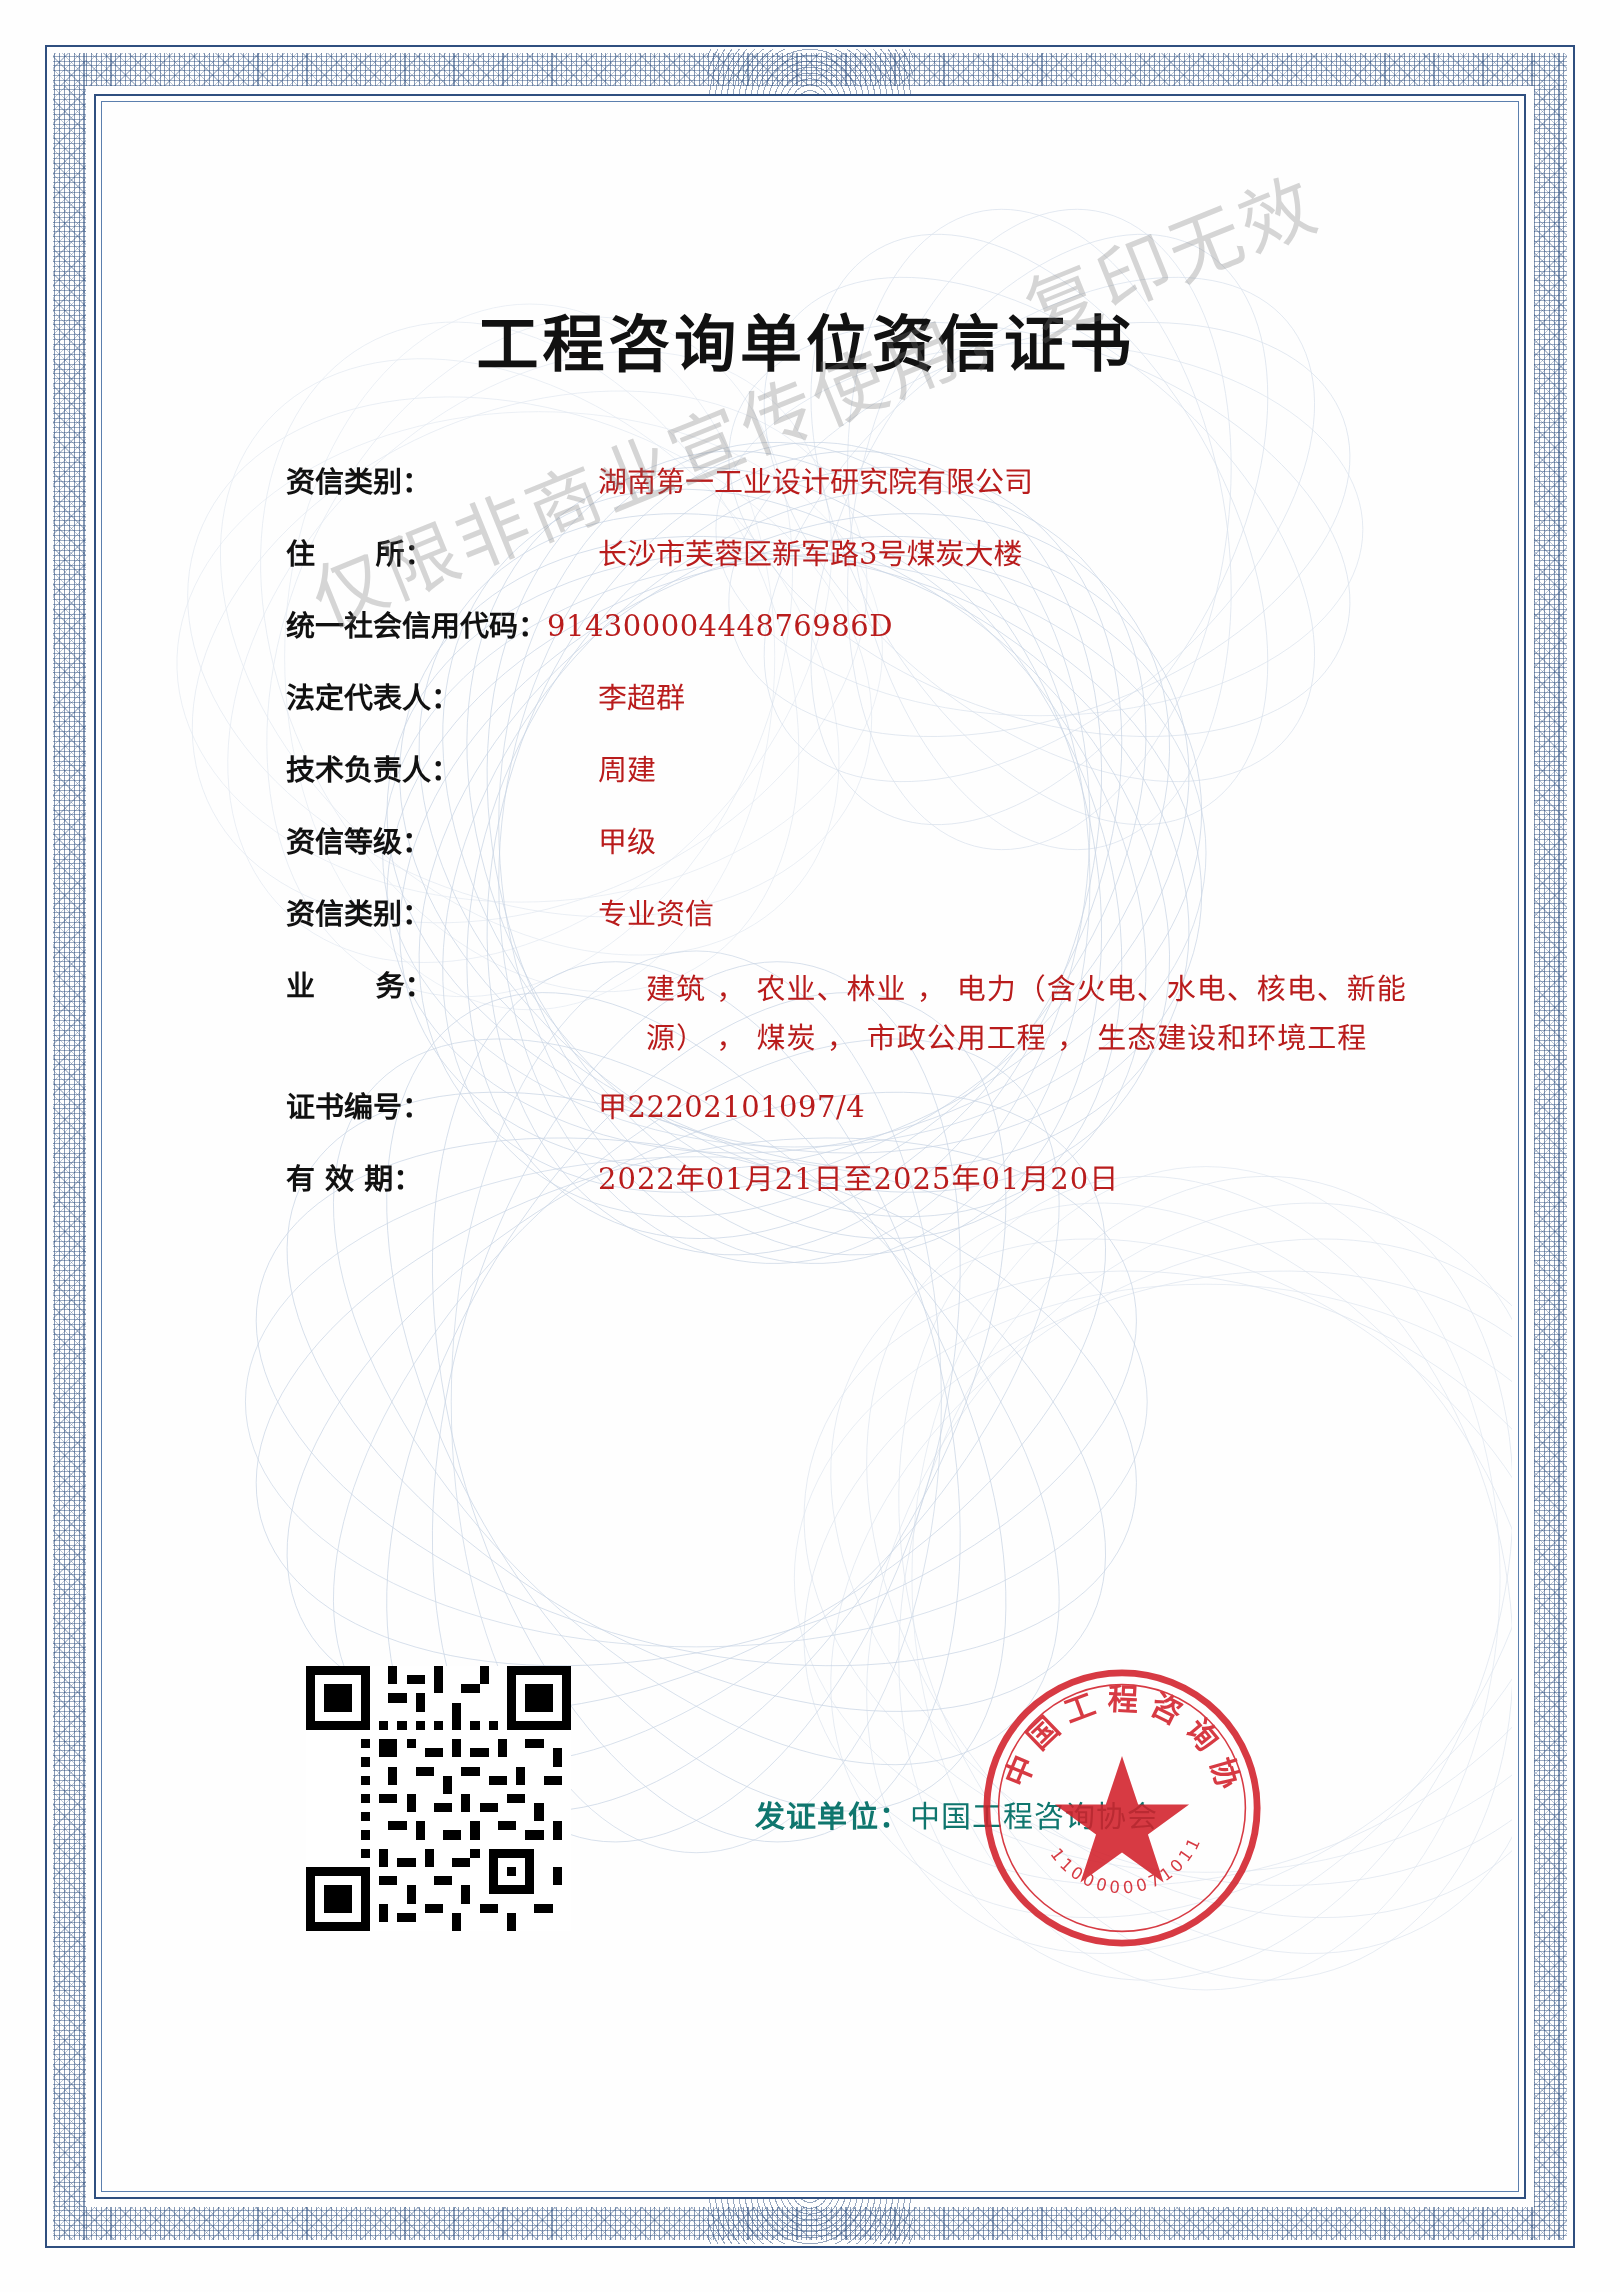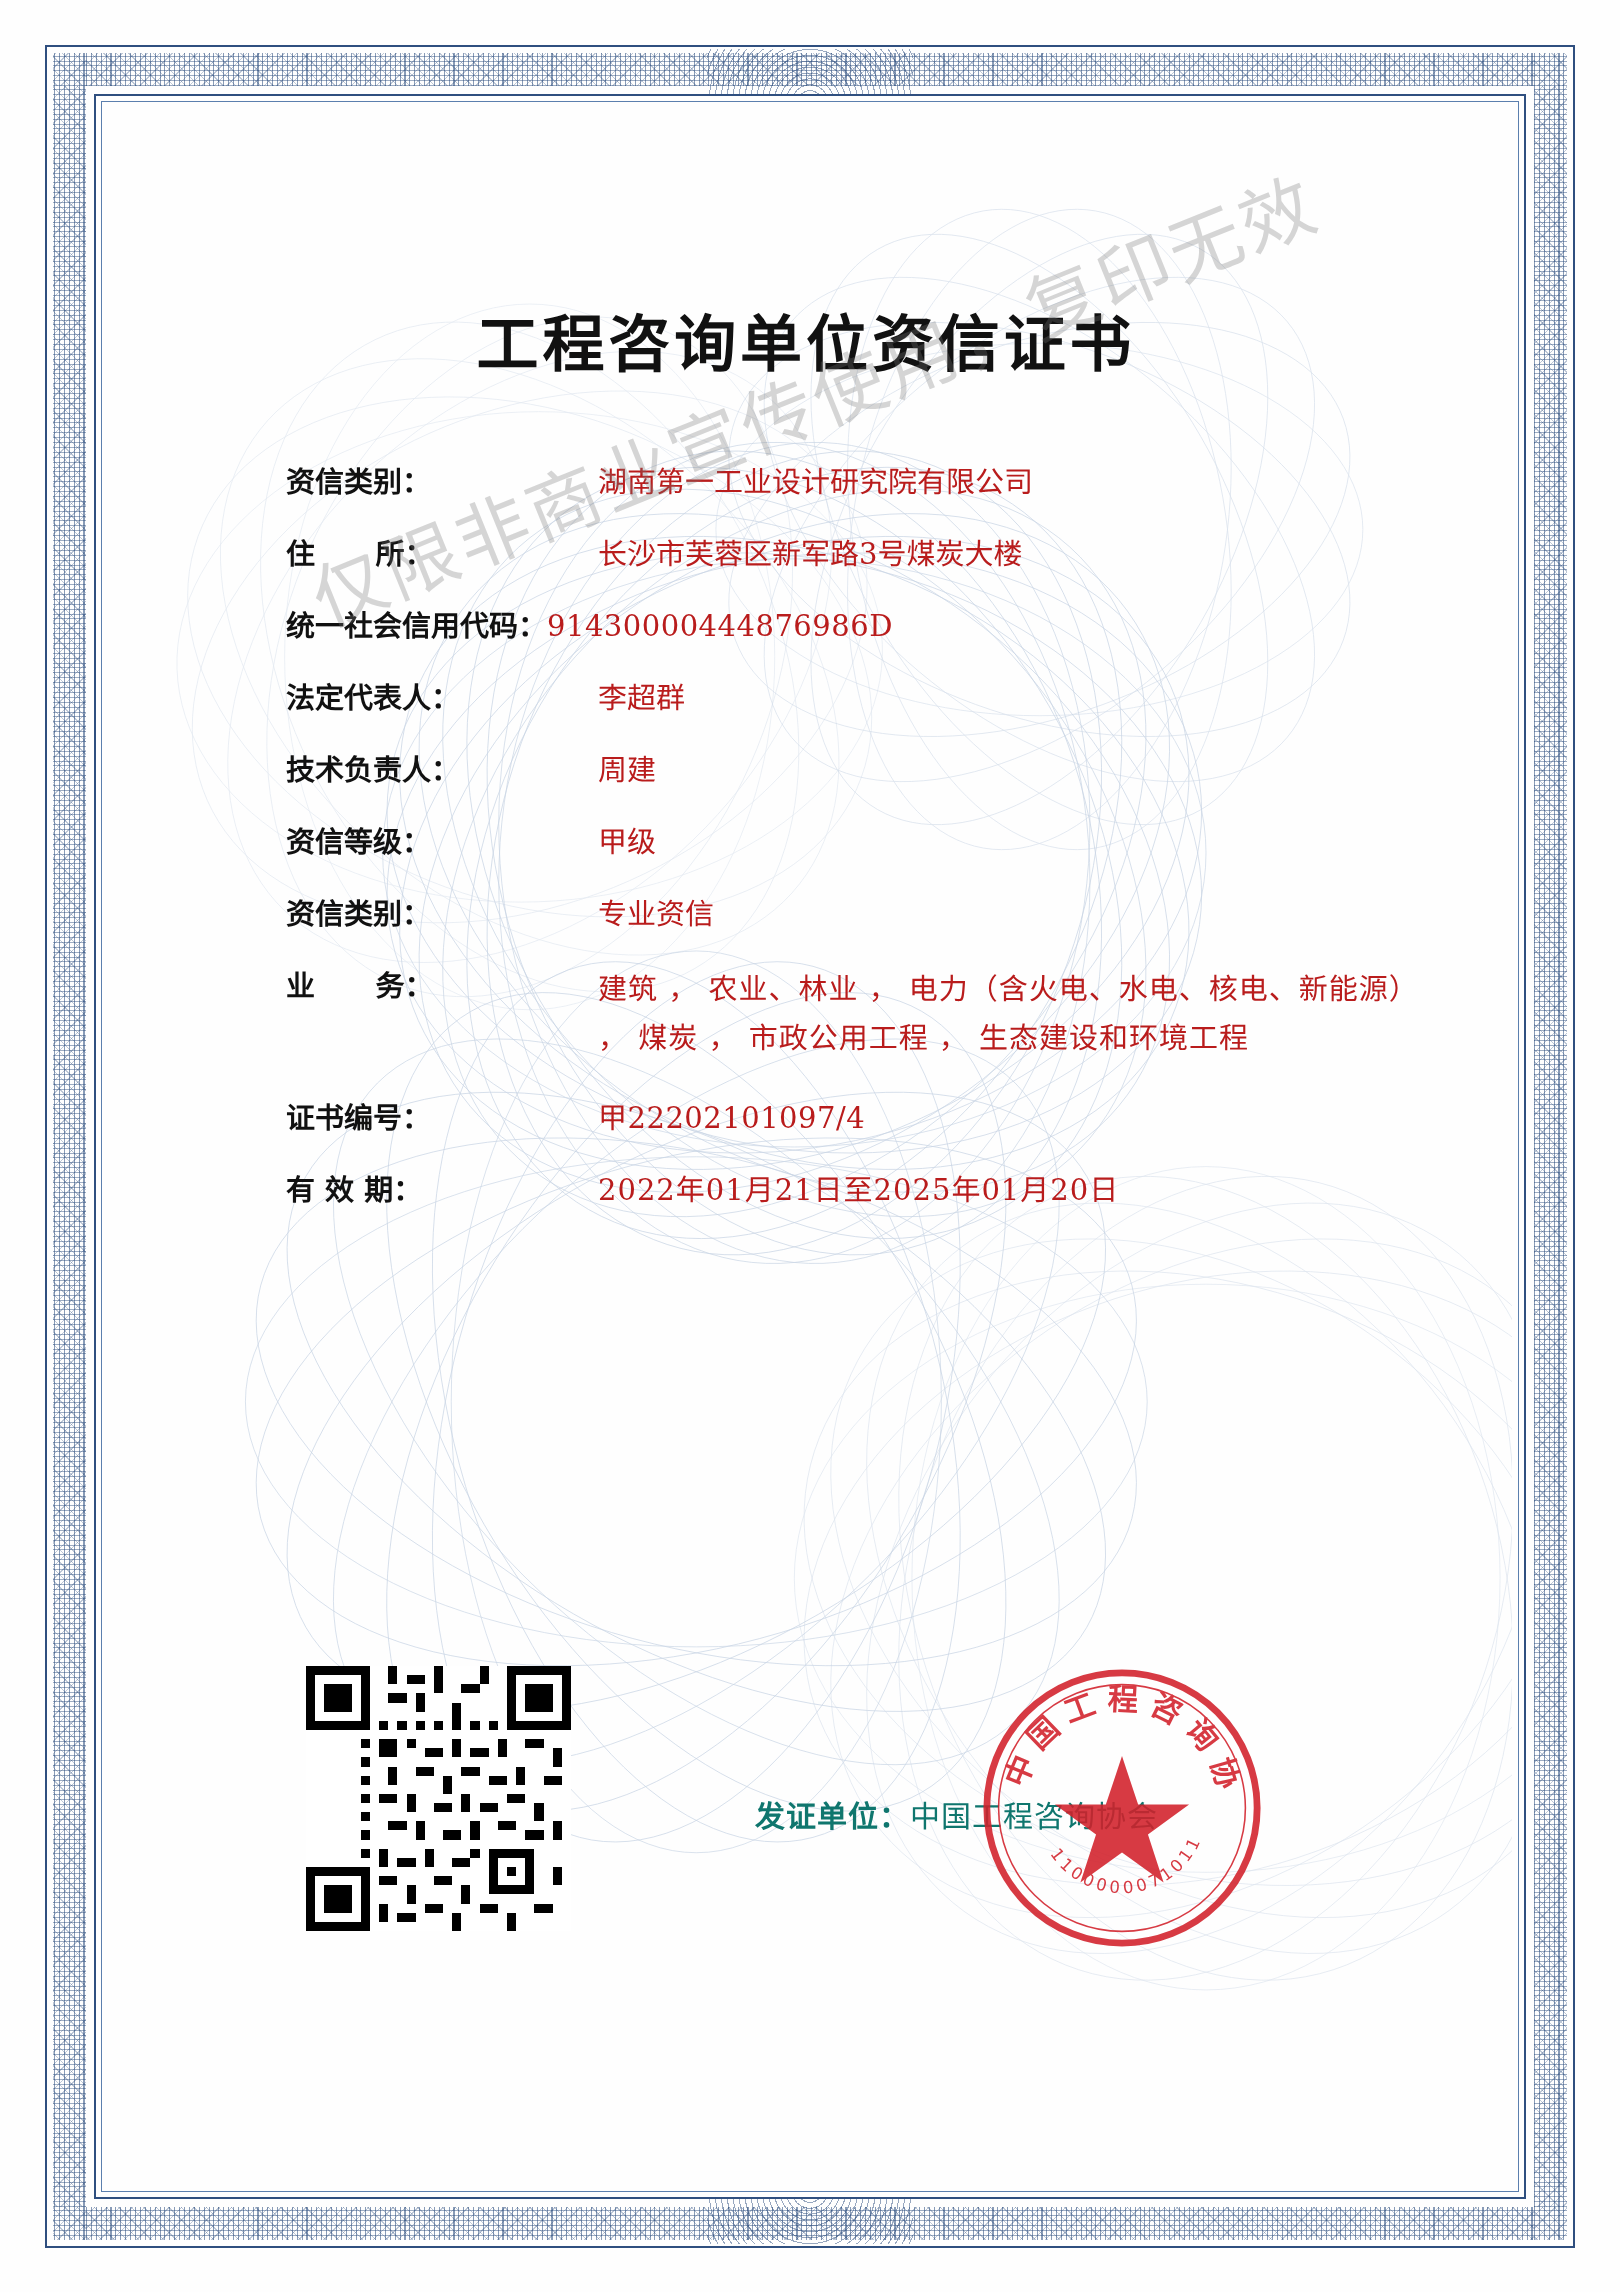--- a/index.html
+++ b/index.html
@@ -143,21 +143,21 @@
     font-size: 29px;
     line-height: 43px;
     font-family: "DejaVu Serif", "Liberation Serif", serif;
     color: #b91c1c;
     flex: 1 1 auto;
   }
   .field-value.mono-num {
     font-family: "DejaVu Serif", "Liberation Serif", serif;
     letter-spacing: 0.5px;
   }
-  .field-row.business { margin-bottom: 34px; }
+  .field-row.business { margin-bottom: 23px; gap: 48px; }
   .field-value.business {
     line-height: 49px;
     letter-spacing: 1px;
     white-space: pre-line;
   }
   .field-row.date .field-value { letter-spacing: 1px; }
 
   
   .watermark {
     position: absolute;

